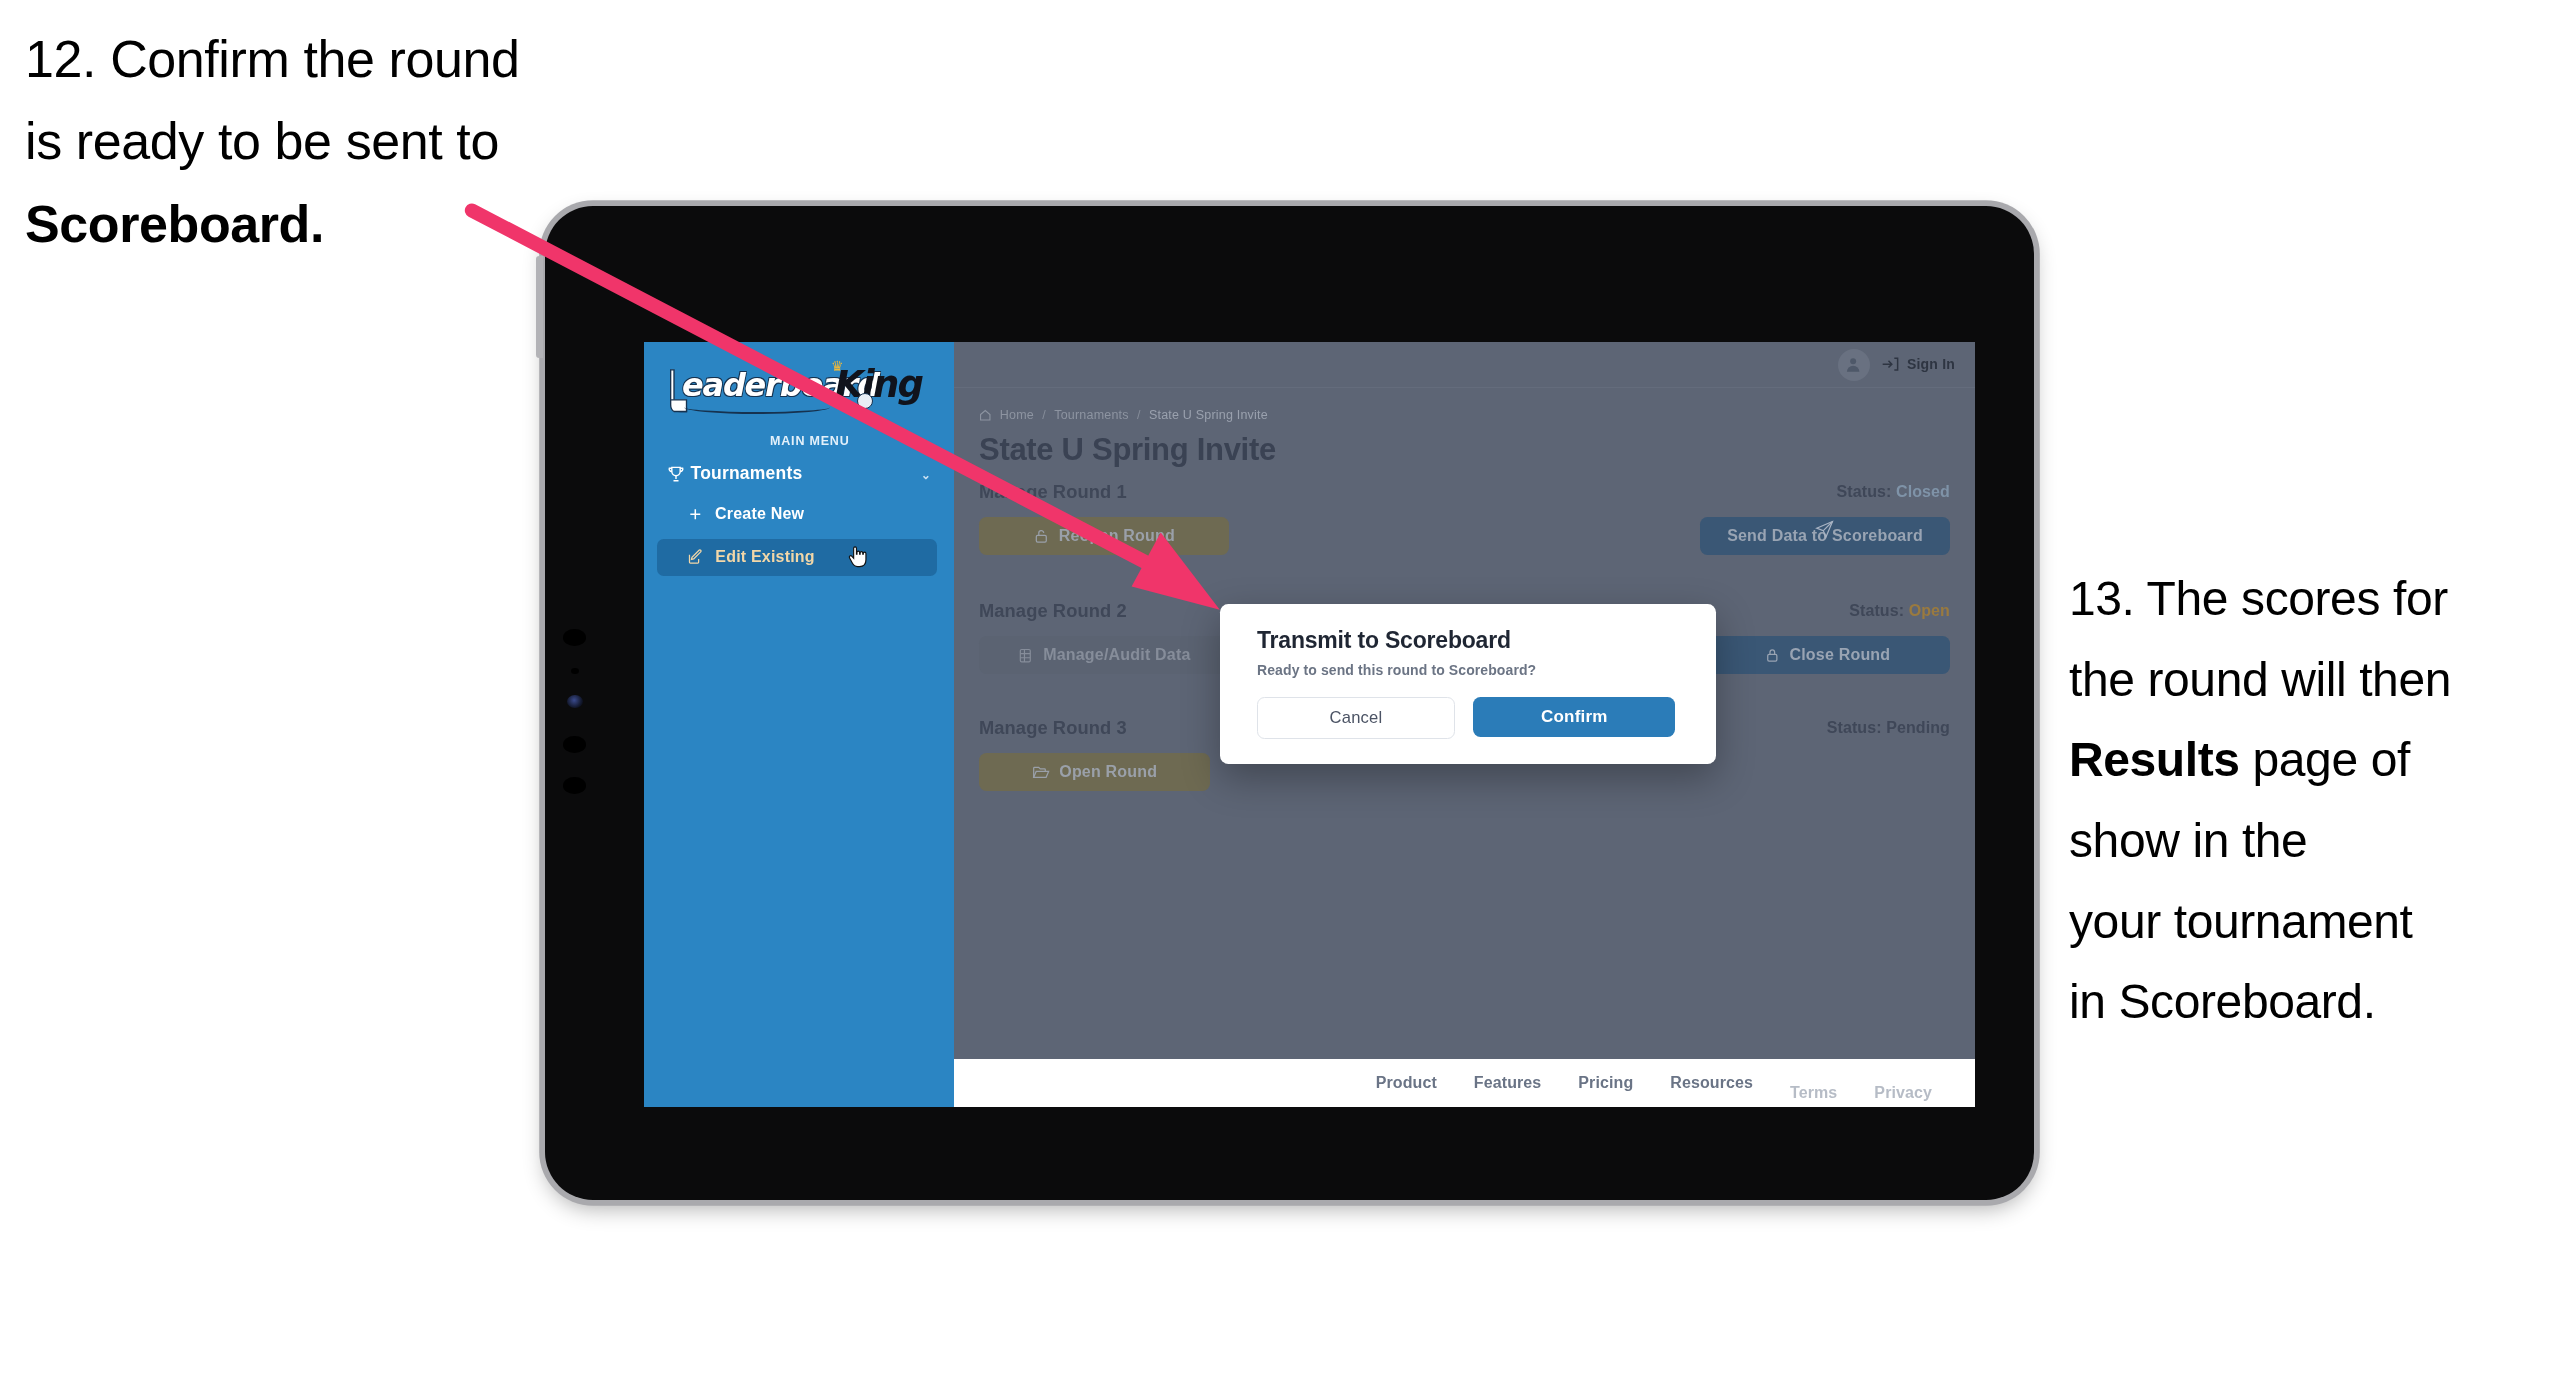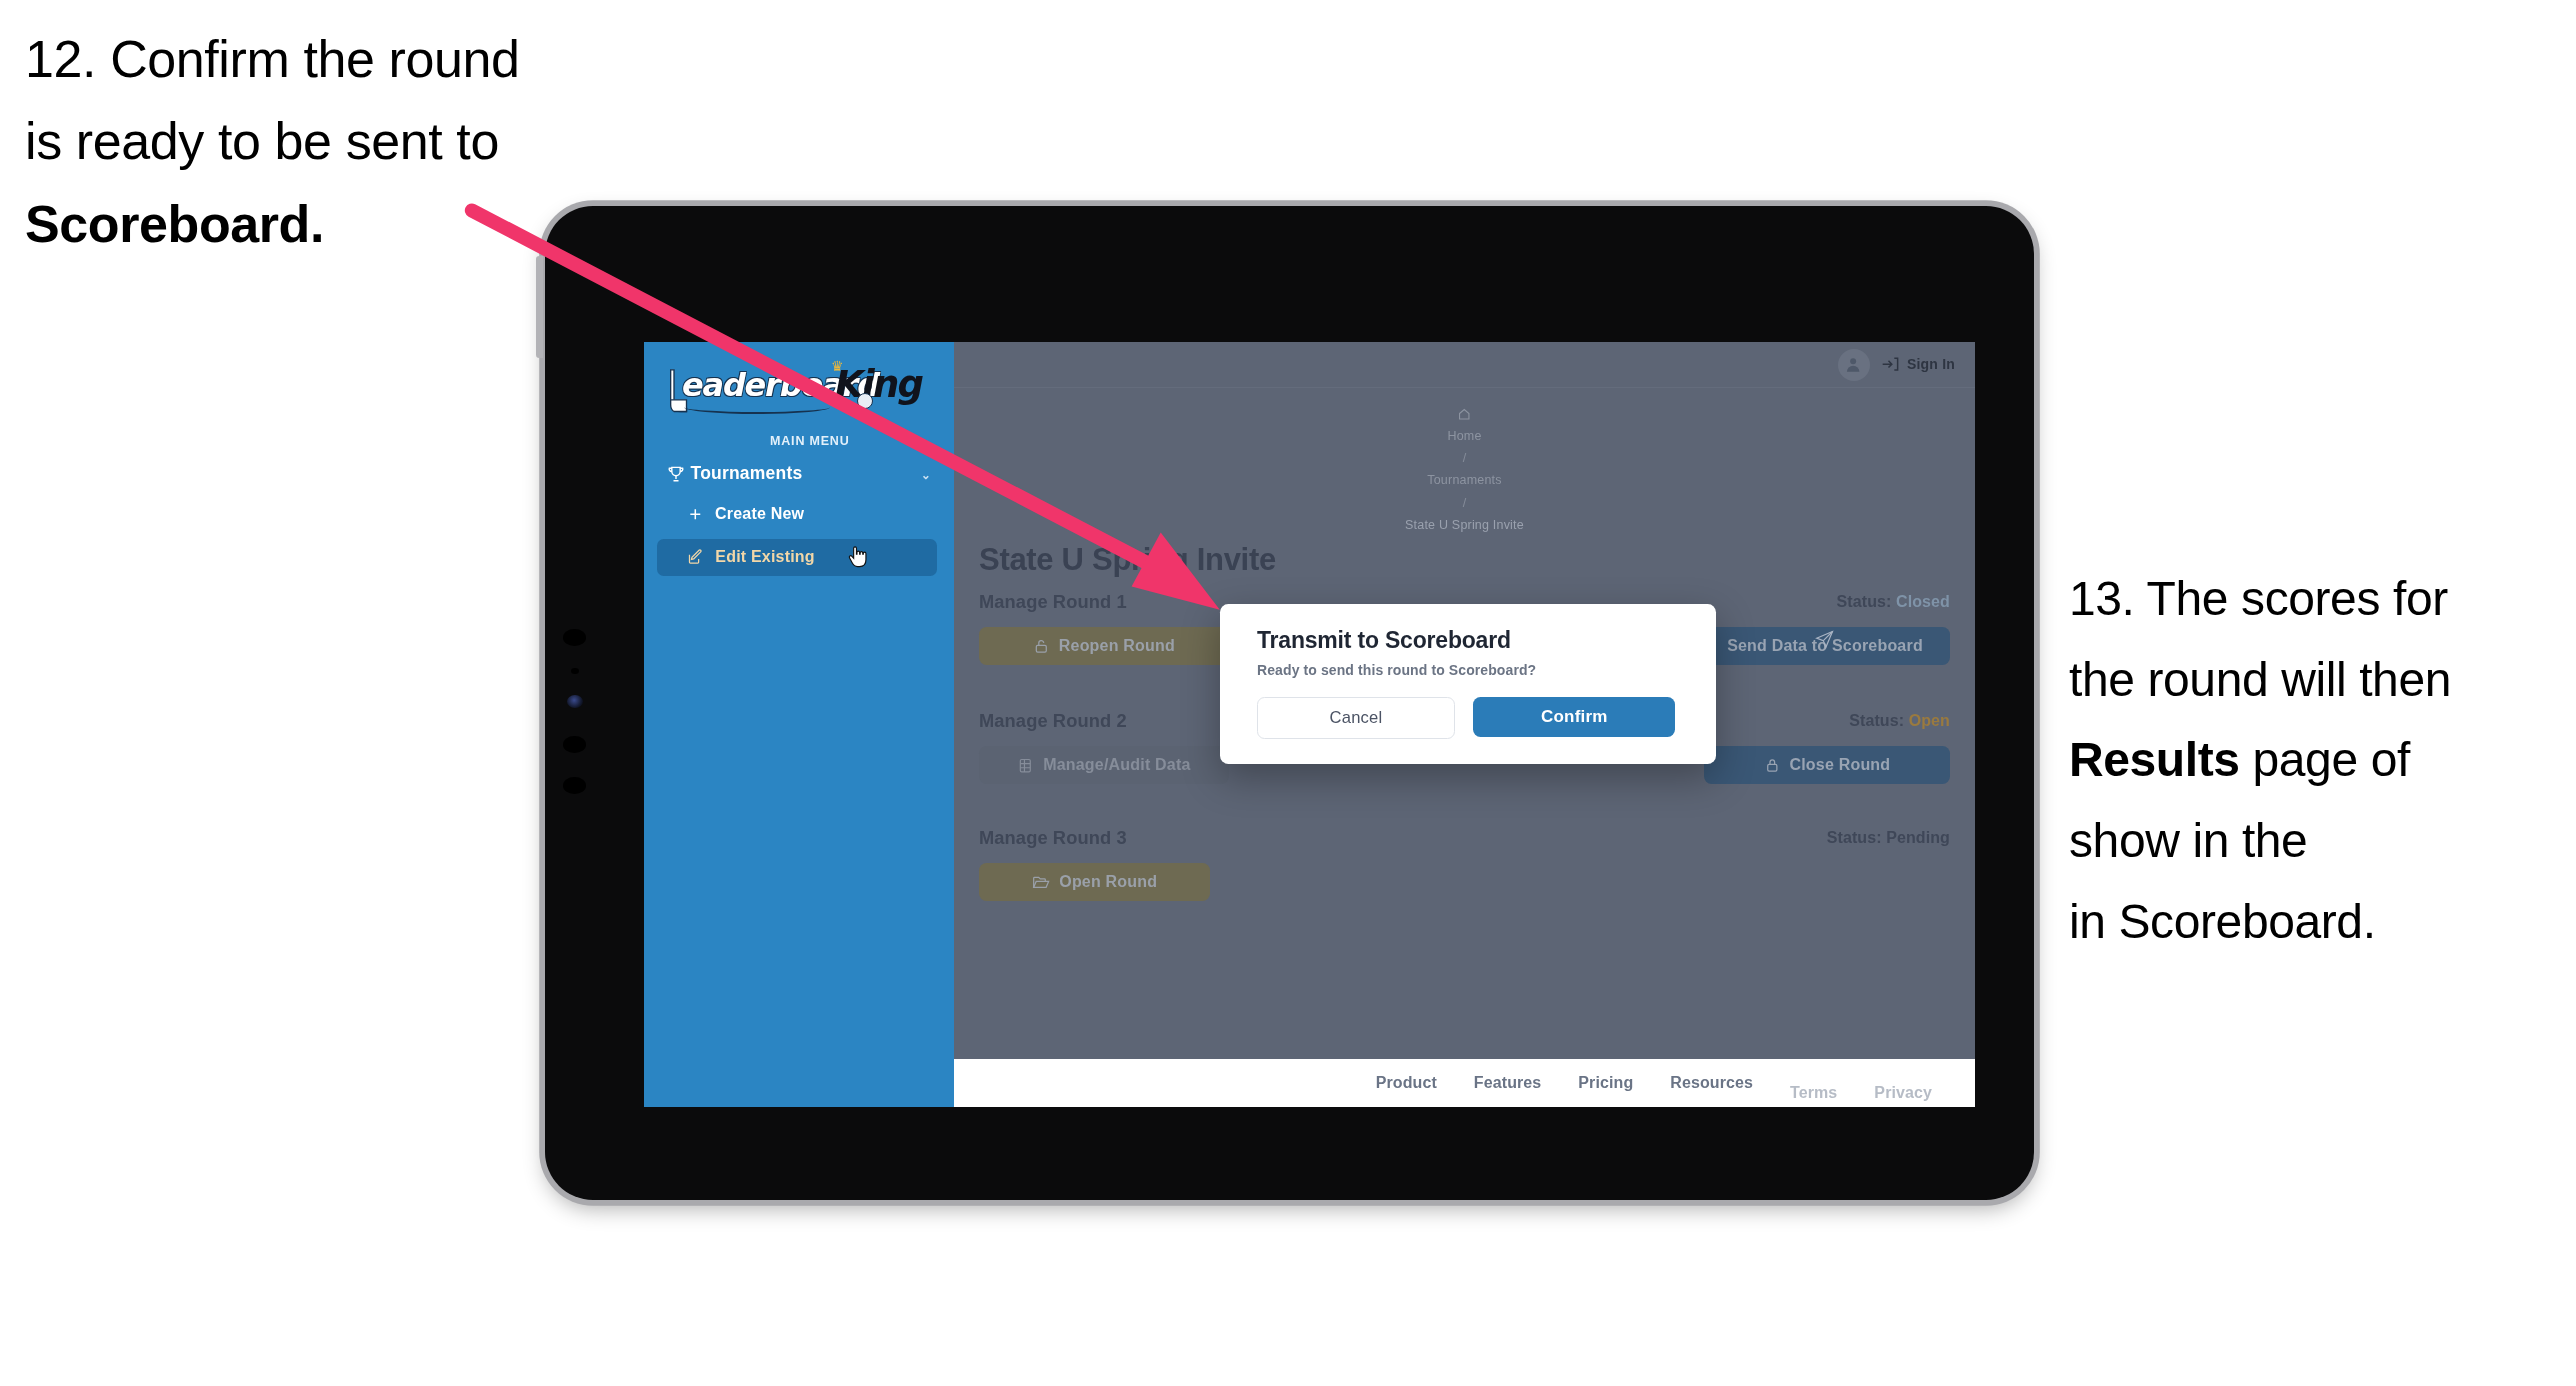--- a/index.html
+++ b/index.html
@@ -275,21 +275,20 @@
     flex: 1;
     min-height: 0;
   }
   #breadcrumb {
     display: flex;
     align-items: center;
     gap: 8.3px;
     color: #8d94a1;
     font-size: 12.5px;
     letter-spacing: 0.2px;
-    flex-direction: column;
   }
   #breadcrumb .crumb-sep { color: #858c99; }
   #breadcrumb .crumb-last { color: #9aa1ae; }
   #page-title {
     color: #3a4253;
     font-size: 31px;
     font-weight: 700;
     margin-top: 10px;
     letter-spacing: -0.3px;
   }
@@ -453,20 +452,21 @@
   <div>12. Confirm the round</div>
   <div>is ready to be sent to</div>
   <div><b>Scoreboard.</b></div>
 </div>
 
 <div class="annot" id="annot-right">
   <div>13. The scores for</div>
   <div>the round will then</div>
   <div><b>Results</b><span> page of</span></div>
   <div>show in the</div>
+  <div>your tournament</div>
   <div>in Scoreboard.</div>
 </div>
 
 <div id="tablet">
   <div id="tablet-side-button"></div>
   <div class="bezel-dot" id="bezel-dot-1"></div>
   <div class="bezel-dot" id="bezel-dot-2"></div>
   <div class="bezel-dot" id="bezel-cam"></div>
   <div class="bezel-dot" id="bezel-dot-3"></div>
   <div class="bezel-dot" id="bezel-dot-4"></div>

